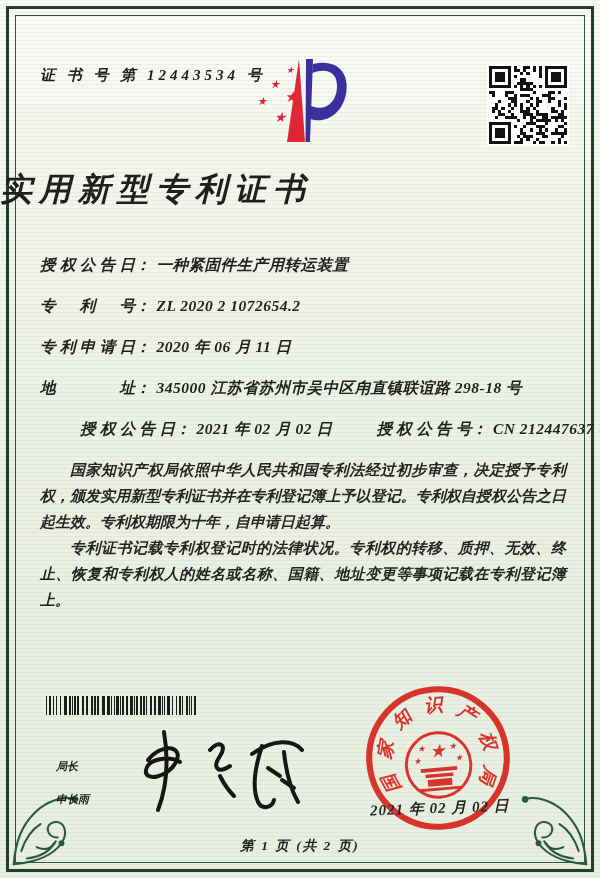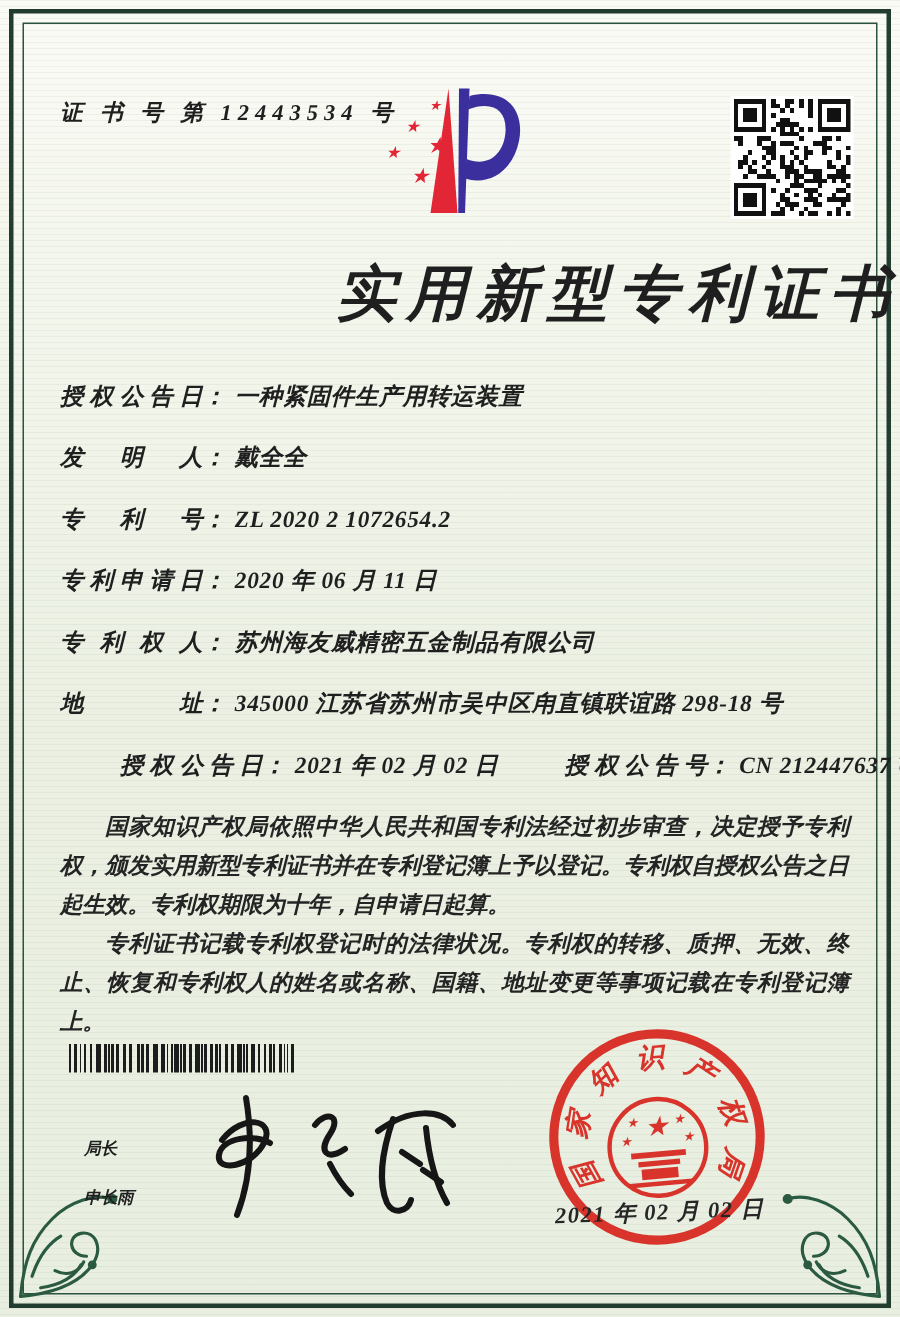--- a/index.html
+++ b/index.html
@@ -14,22 +14,22 @@
     background:repeating-linear-gradient(180deg, rgba(150,175,150,.13) 0 1px, rgba(0,0,0,0) 1px 4px);
   }
   .outer-frame{position:absolute; inset:6px; border:3px solid #223d2f; z-index:2; pointer-events:none;}
   .inner-frame{position:absolute; inset:15px; border:1.5px solid #2b5340; z-index:2; pointer-events:none;}
   .corner{position:absolute; z-index:3; width:86px; height:86px; pointer-events:none;}
   .corner.bl{left:8px; bottom:8px;}
   .corner.br{right:8px; bottom:8px; transform:scaleX(-1);}
   .cert-no{position:absolute; left:40px; top:66px; z-index:4; font-size:15px; font-weight:700; letter-spacing:4px;}
   .logo{position:absolute; left:244px; top:56px; width:106px; height:106px; z-index:4;}
   .qr{position:absolute; left:487px; top:64px; width:78px; height:78px; z-index:4; background:#fff; padding:2px;}
-  .title{position:absolute; left:0; right:0; top:168px; z-index:4; text-align:right;
-    font-size:40px; font-weight:700; letter-spacing:7px; margin:0;}
+  .title{position:absolute; left:0; right:0; top:168px; z-index:4; text-align:left;
+    font-size:32px; font-weight:700; letter-spacing:7px; margin:0;}
   .content{position:absolute; left:40px; right:34px; top:252px; z-index:4;}
   .frow{margin-bottom:15px; line-height:26px; font-size:15.5px; font-weight:700; white-space:nowrap;}
   .flabel{display:inline-block; width:95px; text-align:justify; text-align-last:justify; vertical-align:bottom;}
   .colon{margin-right:6px;}
   .frow .fvalue{letter-spacing:.5px;}
   .dualrow{display:flex; gap:44px;margin-left:40px;}
   .paras{margin-top:14px; font-size:15px; line-height:26px; text-align:justify;}
   .paras p{margin:0; text-indent:2em; font-weight:600; color:#242424;}
   .barcode{position:absolute; left:46px; top:696px; width:150px; height:19px; z-index:4;}
   .seal{position:absolute; left:364px; top:684px; width:148px; height:148px; z-index:5; transform:rotate(-5deg);}
@@ -279,30 +279,24 @@
       </svg>
   </div>
 
   <h1 class="title">实用新型专利证书</h1>
 
   <div class="content">
     <div class="frow">
       <span class="flabel">授权公告日</span><span class="colon">：</span><span class="fvalue">一种紧固件生产用转运装置</span>
     </div>
     <div class="frow">
-      <span class="flabel">发明人</span><span class="colon">：</span><span class="fvalue">戴全全</span>
-    </div>
-    <div class="frow">
       <span class="flabel">专利号</span><span class="colon">：</span><span class="fvalue">ZL 2020 2 1072654.2</span>
     </div>
     <div class="frow">
       <span class="flabel">专利申请日</span><span class="colon">：</span><span class="fvalue">2020 年 06 月 11 日</span>
-    </div>
-    <div class="frow">
-      <span class="flabel">专利权人</span><span class="colon">：</span><span class="fvalue">苏州海友威精密五金制品有限公司</span>
     </div>
     <div class="frow">
       <span class="flabel">地址</span><span class="colon">：</span><span class="fvalue">345000 江苏省苏州市吴中区甪直镇联谊路 298-18 号</span>
     </div>
     <div class="frow dualrow">
       <span>
         <span class="flabel">授权公告日</span><span class="colon">：</span><span class="fvalue">2021 年 02 月 02 日</span>
       </span>
       <span>
         <span class="flabel">授权公告号</span><span class="colon">：</span><span class="fvalue">CN 212447637 U</span>
@@ -400,14 +394,15 @@
       <path d="M92,24 C100,14 110,18 102,30 C94,42 100,48 112,40"></path>
       <path d="M102,50 C106,58 110,64 116,70"></path>
       <path d="M134,28 C156,12 176,14 184,24"></path>
       <path d="M144,20 C136,44 134,62 140,76 C144,84 154,82 156,74"></path>
       <path d="M166,26 C168,46 172,62 180,76"></path>
       <path d="M150,42 L162,50"></path>
       <path d="M164,54 L176,62"></path>
     </svg>
   </div>
 
+  <div class="footer">第 1 页 (共 2 页)</div>
 
 </div>
 
 </body></html>

